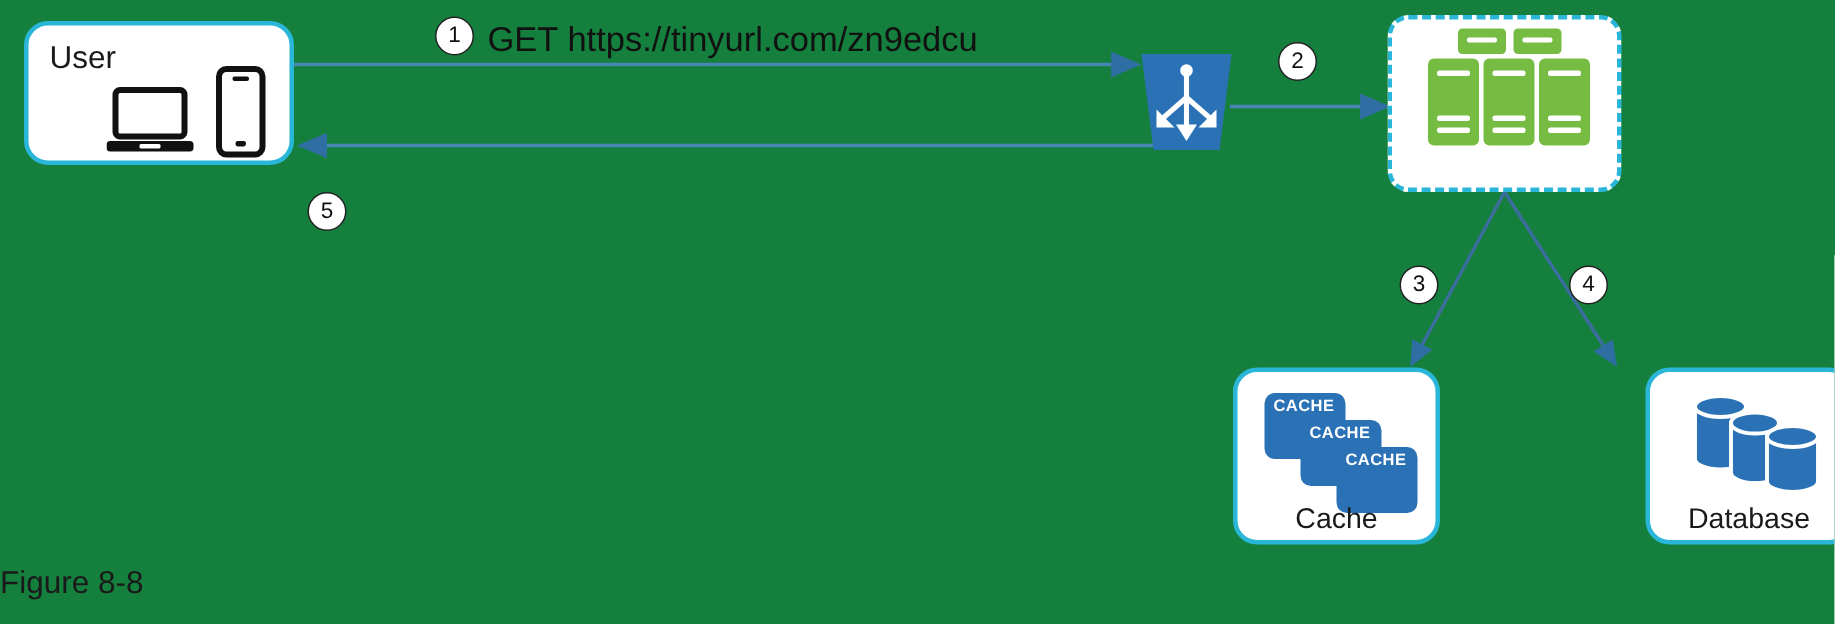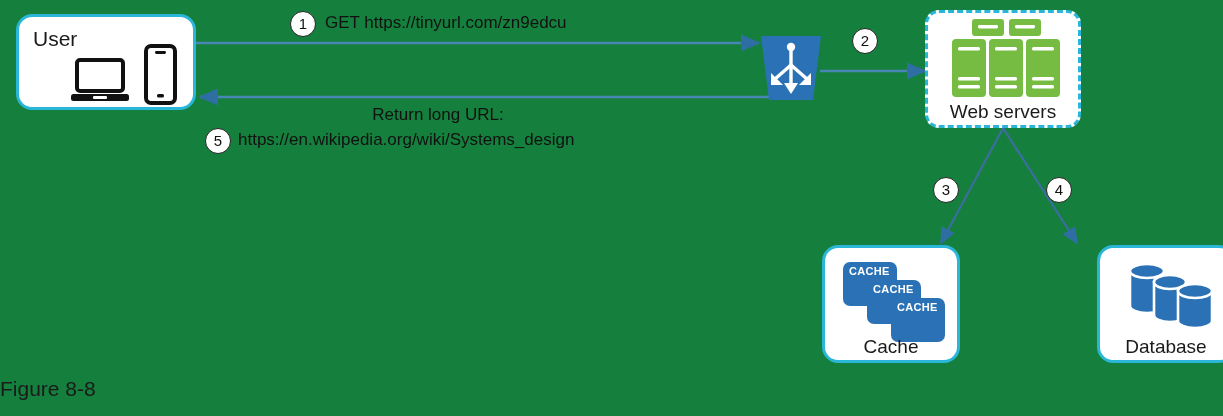--- a/index.html
+++ b/index.html
@@ -58,21 +58,21 @@
     border: 1.6px solid #222222;
     border-radius: 50%;
     font-size: 15px;
     line-height: 23px;
     text-align: center;
     color: #111111;
     background: #ffffff;
   }
   
   .edge-text {
-    font-size: 17px;
+    font-size: 23px;
     color: #111111;
     white-space: nowrap;
   }
   .edge-text.center {
     text-align: center;
   }
   
   .caption {
     font-size: 21px;
     color: #1a1a1a;
@@ -130,22 +130,20 @@
       <rect x="3" y="2" width="29" height="57" rx="5" ry="5" fill="#ffffff" stroke="#111111" stroke-width="4"></rect>
       <rect x="12" y="7" width="11" height="3" rx="1.4" ry="1.4" fill="#111111"></rect>
       <rect x="14" y="50" width="7" height="3.6" rx="1.6" ry="1.6" fill="#111111"></rect>
     </svg>
   </div>
 
   <div class="abs step-circle" style="left:290px; top:11px;">1</div>
   <div class="abs edge-text" style="left:325px; top:13px;">GET https://tinyurl.com/zn9edcu</div>
 
   <div class="abs step-circle" style="left:205px; top:128px;">5</div>
-  <div class="abs edge-text center" style="left:238px; top:105px; width:400px;">Return long URL:</div>
-  <div class="abs edge-text" style="left:238px; top:130px;">https://en.wikipedia.org/wiki/Systems_design</div>
 
   <svg class="abs" style="left:758px; top:32px;" width="66" height="72" viewBox="0 0 66 72" xmlns="http://www.w3.org/2000/svg">
     <path d="M3,4 L63,4 L55,68 L11,68 Z" fill="#2a72b5"></path>
     <g fill="#ffffff" stroke="#ffffff" stroke-width="3.4" stroke-linecap="round" stroke-linejoin="round">
       <circle cx="33" cy="15" r="4.2" stroke="none"></circle>
       <line x1="33" y1="19" x2="33" y2="56"></line>
       <line x1="33" y1="33" x2="17" y2="47"></line>
       <line x1="33" y1="33" x2="49" y2="47"></line>
     </g>
     <g fill="#ffffff">
@@ -173,21 +171,20 @@
       <rect x="40" y="22" width="34" height="58" rx="4" ry="4" fill="#76bc43"></rect>
       <rect x="46" y="30" width="22" height="3.6" rx="1.5" ry="1.5" fill="#ffffff"></rect>
       <rect x="46" y="60" width="22" height="3.6" rx="1.5" ry="1.5" fill="#ffffff"></rect>
       <rect x="46" y="68" width="22" height="3.6" rx="1.5" ry="1.5" fill="#ffffff"></rect>
 
       <rect x="77" y="22" width="34" height="58" rx="4" ry="4" fill="#76bc43"></rect>
       <rect x="83" y="30" width="22" height="3.6" rx="1.5" ry="1.5" fill="#ffffff"></rect>
       <rect x="83" y="60" width="22" height="3.6" rx="1.5" ry="1.5" fill="#ffffff"></rect>
       <rect x="83" y="68" width="22" height="3.6" rx="1.5" ry="1.5" fill="#ffffff"></rect>
     </svg>
-    <div class="abs node-label" style="left:0px; top:88px; width:150px;">Web servers</div>
   </div>
 
   <div class="abs step-circle" style="left:933px; top:177px;">3</div>
   <div class="abs step-circle" style="left:1046px; top:177px;">4</div>
 
   <div class="abs node-box" style="left:822px; top:245px; width:138px; height:118px;">
     <div class="abs cache-card" style="left:18px; top:14px; width:54px; height:44px;">CACHE</div>
     <div class="abs cache-card" style="left:42px; top:32px; width:54px; height:44px;">CACHE</div>
     <div class="abs cache-card" style="left:66px; top:50px; width:54px; height:44px;">CACHE</div>
     <div class="abs node-label" style="left:0px; top:88px; width:132px;">Cache</div>

